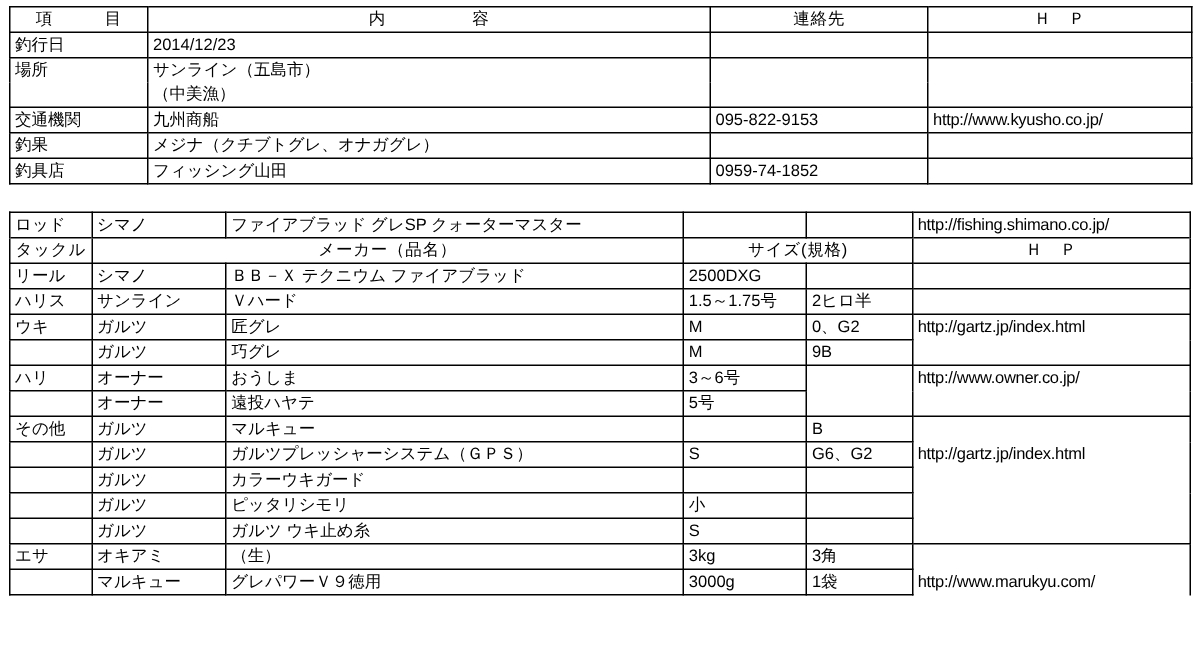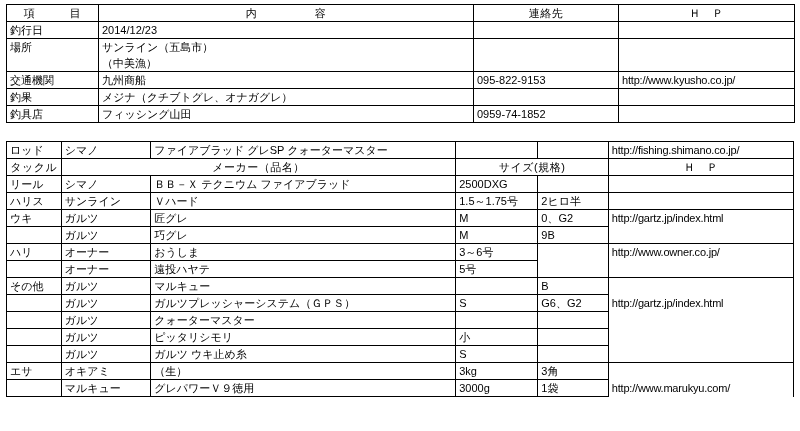--- a/index.html
+++ b/index.html
@@ -193,21 +193,21 @@
         <td class="c-left"></td>
         <td class="c-left">ガルツ</td>
         <td class="c-left">ガルツプレッシャーシステム（ＧＰＳ）</td>
         <td class="c-left">S</td>
         <td class="c-left">G6、G2</td>
         <td class="c-left url nb-top nb-bottom">http://gartz.jp/index.html</td>
       </tr>
       <tr>
         <td class="c-left"></td>
         <td class="c-left">ガルツ</td>
-        <td class="c-left">クォーターマスター</td>
+        <td class="c-left">カラーウキガード</td>
         <td class="c-left"></td>
         <td class="c-left"></td>
         <td class="c-left url nb-top nb-bottom"></td>
       </tr>
       <tr>
         <td class="c-left"></td>
         <td class="c-left">ガルツ</td>
         <td class="c-left">ピッタリシモリ</td>
         <td class="c-left">小</td>
         <td class="c-left"></td>

